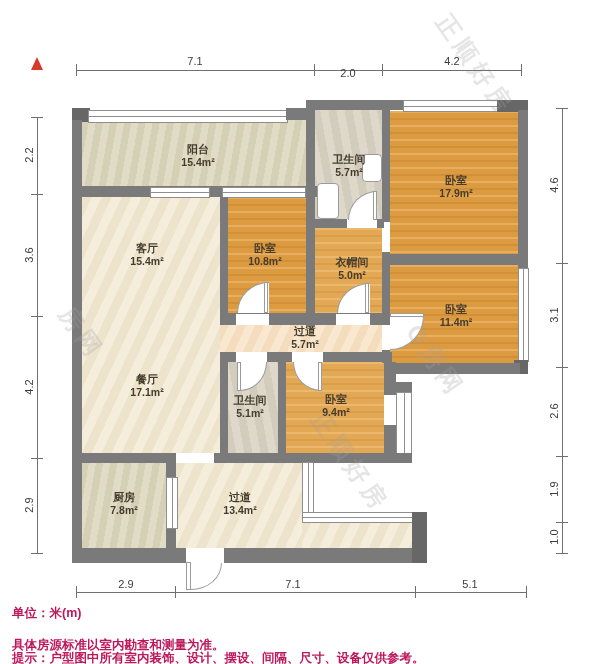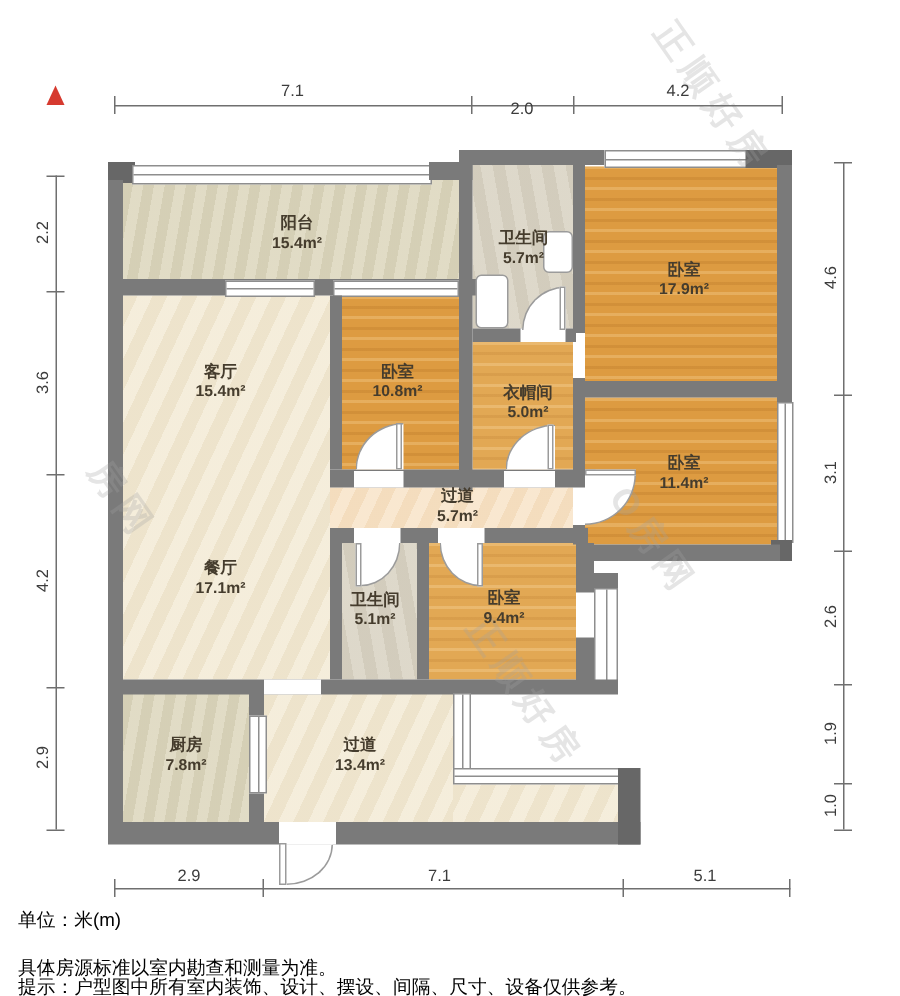--- a/index.html
+++ b/index.html
@@ -34,21 +34,21 @@
   .rlabel .ar{font-size:10.5px;font-weight:bold;}
   
   .dl{position:absolute;background:#6f6f6f;}
   .dlab{position:absolute;transform:translate(-50%,-50%);font-size:11px;color:#3c3c3c;white-space:nowrap;}
   .dlab.rot{transform:translate(-50%,-50%) rotate(-90deg);}
   
   .north{position:absolute;width:0;height:0;border-left:6px solid transparent;border-right:6px solid transparent;border-bottom:13px solid #d63a2f;}
   
   .wm{position:absolute;color:rgba(160,160,160,.28);font-size:24px;letter-spacing:5px;transform:rotate(55deg);transform-origin:left top;white-space:nowrap;font-weight:bold;}
   
-  .foot{position:absolute;left:12px;color:#000000;font-size:12.5px;font-weight:normal;white-space:nowrap;}
+  .foot{position:absolute;left:12px;color:#be185d;font-size:12.5px;font-weight:bold;white-space:nowrap;}
 </style>
 </head>
 <body>
 
 <div class="north" style="left:31px;top:57px;"></div>
 
 <div class="abs olive" style="left:82px;top:120px;width:224px;height:66px;"></div>
 <div class="abs bathf" style="left:315px;top:110px;width:67px;height:109px;"></div>
 <div class="abs bed" style="left:390px;top:111px;width:128px;height:143px;"></div>
 <div class="abs cream" style="left:82px;top:197px;width:138px;height:256px;"></div>

